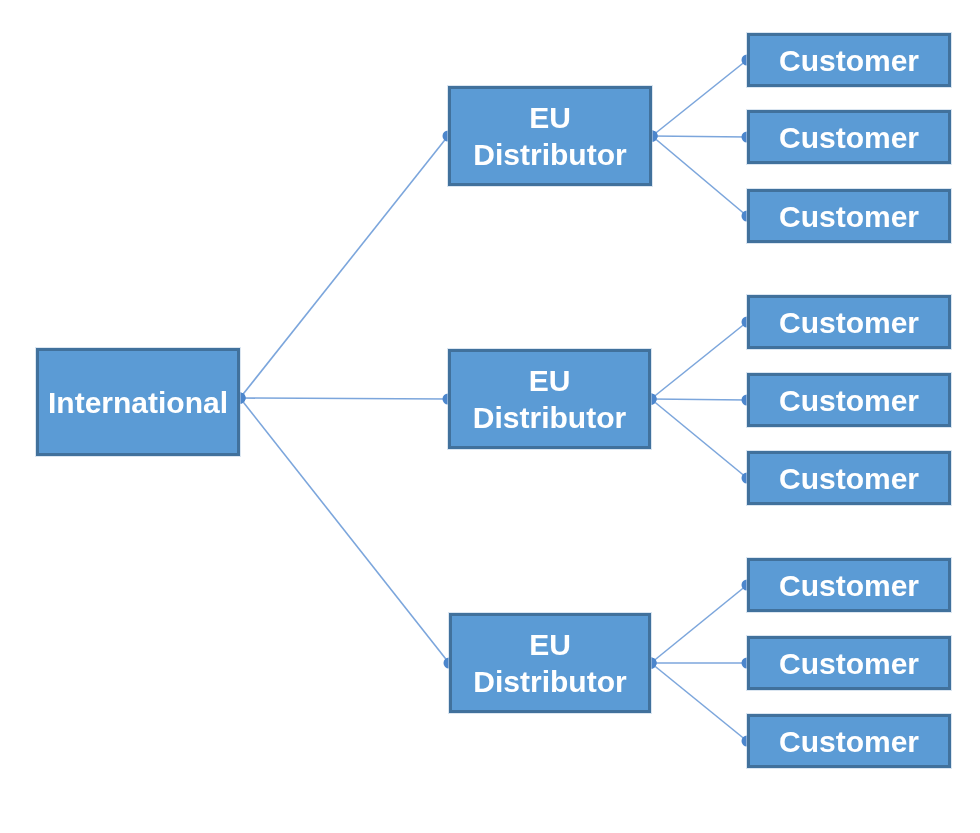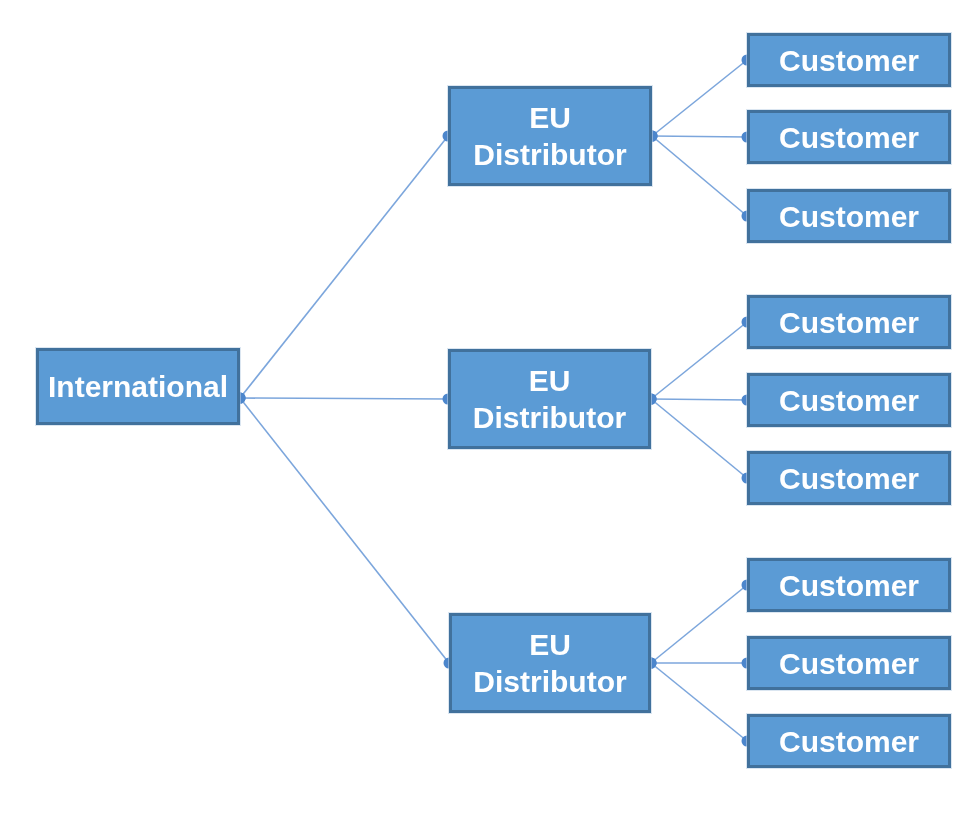--- a/index.html
+++ b/index.html
@@ -82,21 +82,21 @@
       <circle cx="651" cy="663" r="5.5" fill="#4C86CC"></circle>
       <circle cx="747" cy="585" r="5.5" fill="#4C86CC"></circle>
       <line x1="651" y1="663" x2="747" y2="663" stroke="#7CA6DC" stroke-width="1.6"></line>
       <circle cx="651" cy="663" r="5.5" fill="#4C86CC"></circle>
       <circle cx="747" cy="663" r="5.5" fill="#4C86CC"></circle>
       <line x1="651" y1="663" x2="747" y2="741" stroke="#7CA6DC" stroke-width="1.6"></line>
       <circle cx="651" cy="663" r="5.5" fill="#4C86CC"></circle>
       <circle cx="747" cy="741" r="5.5" fill="#4C86CC"></circle>
     </svg>
   <div id="nodes-layer">
-      <div class="node" style="left: 36px; top: 348px; width: 204px; height: 77px; background: rgb(91, 155, 213); border-color: rgb(65, 113, 156); color: rgb(255, 255, 255);">
+      <div class="node" style="left: 36px; top: 348px; width: 204px; height: 108px; background: rgb(91, 155, 213); border-color: rgb(65, 113, 156); color: rgb(255, 255, 255);">
         <div class="node-line">International</div>
       </div>
       <div class="node" style="left: 448px; top: 86px; width: 204px; height: 100px; background: rgb(91, 155, 213); border-color: rgb(65, 113, 156); color: rgb(255, 255, 255);">
         <div class="node-line">EU</div>
         <div class="node-line">Distributor</div>
       </div>
       <div class="node" style="left: 448px; top: 349px; width: 203px; height: 100px; background: rgb(91, 155, 213); border-color: rgb(65, 113, 156); color: rgb(255, 255, 255);">
         <div class="node-line">EU</div>
         <div class="node-line">Distributor</div>
       </div>

